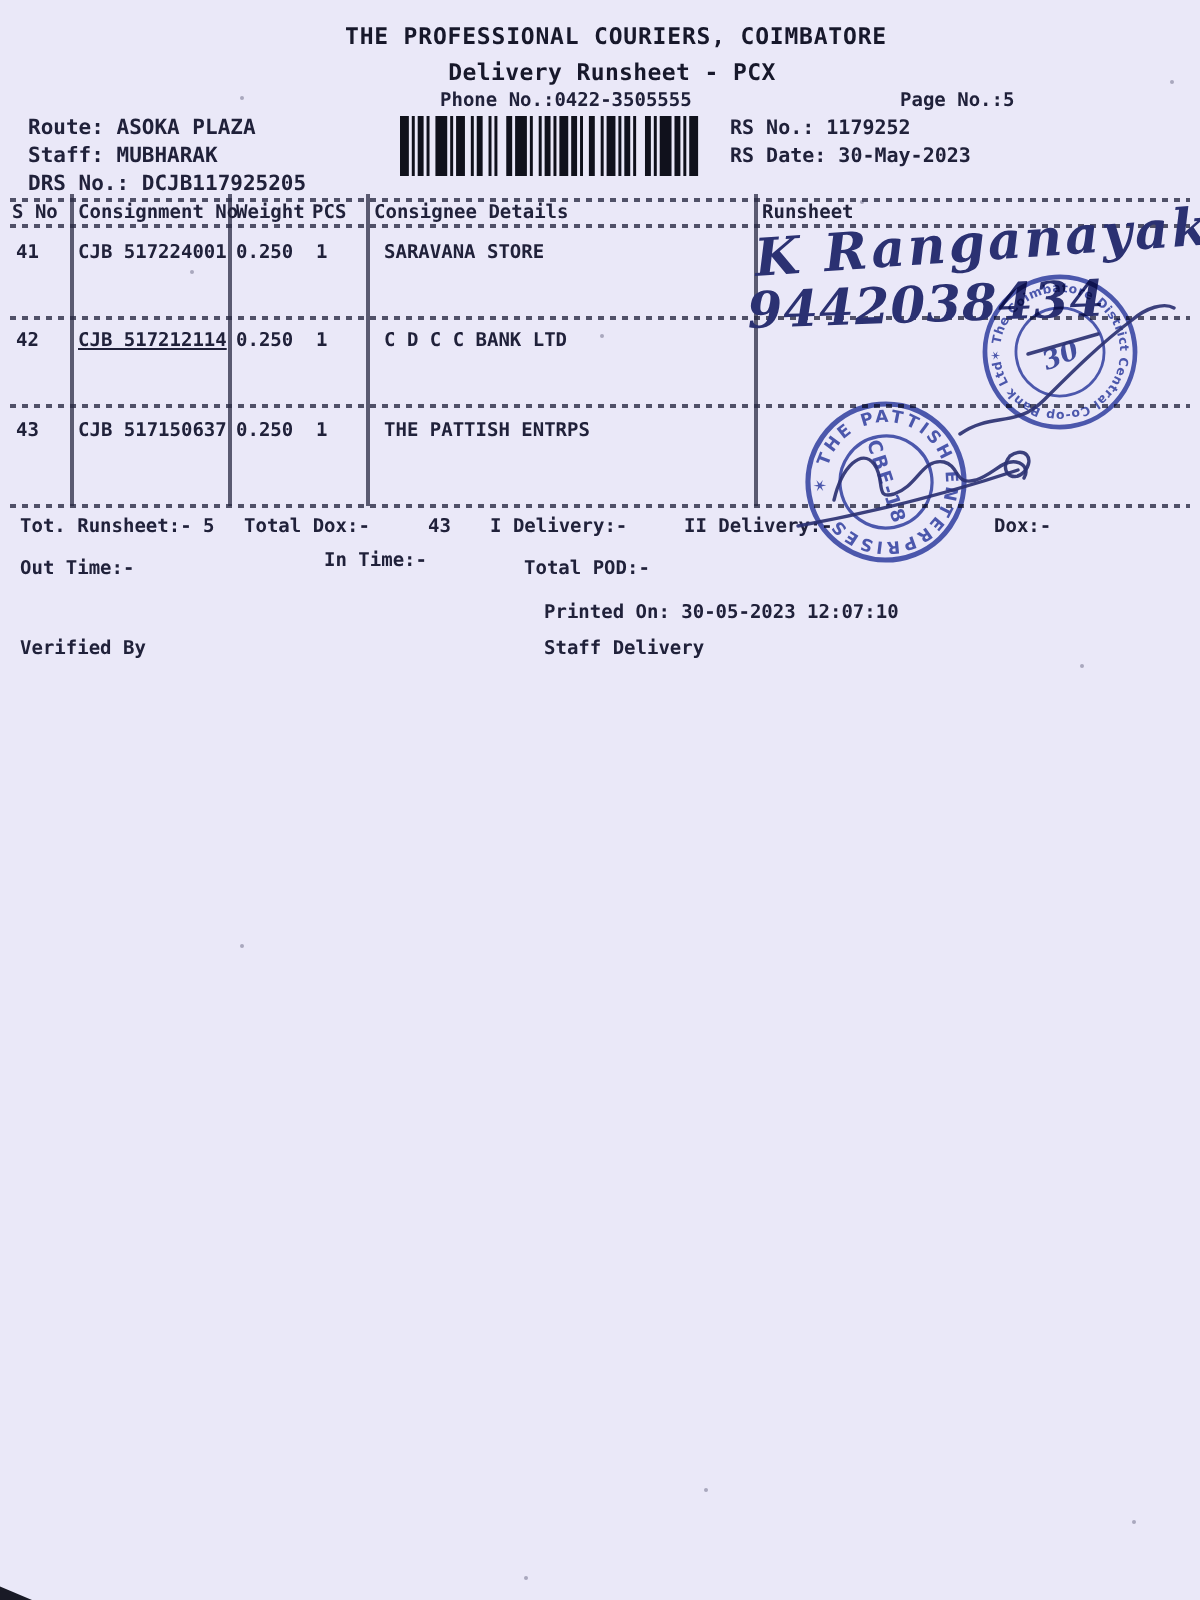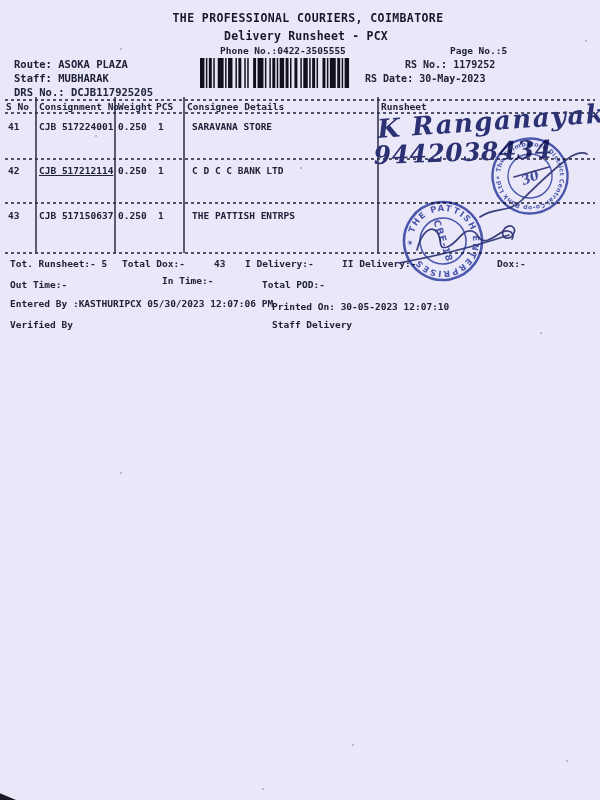--- a/index.html
+++ b/index.html
@@ -71,21 +71,21 @@
         <rect x="116.58" y="0" width="1.48" height="30"></rect>
         <rect x="122.49" y="0" width="2.95" height="30"></rect>
         <rect x="126.91" y="0" width="1.48" height="30"></rect>
         <rect x="129.86" y="0" width="5.90" height="30"></rect>
         <rect x="137.24" y="0" width="2.95" height="30"></rect>
         <rect x="141.67" y="0" width="1.48" height="30"></rect>
         <rect x="144.62" y="0" width="4.43" height="30"></rect>
       </g>
     </svg>
 
-  <div class="t f-rs" style="left:365px;top:59px;margin-left:40px;">RS No.: 1179252</div>
+  <div class="t f-rs" style="left:365px;top:59px;">RS No.: 1179252</div>
   <div class="t f-rs" style="left:365px;top:73px;">RS Date: 30-May-2023</div>
 
   <div class="hline" style="top:99px;"></div>
   <div class="hline" style="top:112px;"></div>
   <div class="hline" style="top:158px;"></div>
   <div class="hline" style="top:202px;"></div>
   <div class="hline" style="top:252px;"></div>
 
   <div class="vline" style="left:35px;"></div>
   <div class="vline" style="left:114px;"></div>
@@ -127,21 +127,20 @@
   <div class="t f-sum" style="left:122px;top:259px;">Total Dox:-</div>
   <div class="t f-sum" style="left:214px;top:259px;">43</div>
   <div class="t f-sum" style="left:245px;top:259px;">I Delivery:-</div>
   <div class="t f-sum" style="left:342px;top:259px;">II Delivery:-</div>
   <div class="t f-sum" style="left:497px;top:259px;">Dox:-</div>
 
   <div class="t f-sum" style="left:10px;top:280px;">Out Time:-</div>
   <div class="t f-sum" style="left:140px;top:276px;margin-left:22px;">In Time:-</div>
   <div class="t f-sum" style="left:262px;top:280px;">Total POD:-</div>
 
-  <div class="t f-sum" style="left:10px;top:299px;">Entered By :KASTHURIPCX 05/30/2023 12:07:06 PM</div>
   <div class="t f-sum" style="left:272px;top:302px;">Printed On: 30-05-2023 12:07:10</div>
 
   <div class="t f-sum" style="left:10px;top:320px;">Verified By</div>
   <div class="t f-sum" style="left:272px;top:320px;">Staff Delivery</div>
 
   <svg class="overlay" width="600" height="800" viewBox="0 0 600 800">
     <defs>
       <path id="ringBank" d="M500,176 a30,30 0 1,1 60,0 a30,30 0 1,1 -60,0" fill="none"></path>
       <path id="ringPat" d="M413,241 a30,30 0 1,1 60,0 a30,30 0 1,1 -60,0" fill="none"></path>
     </defs>

